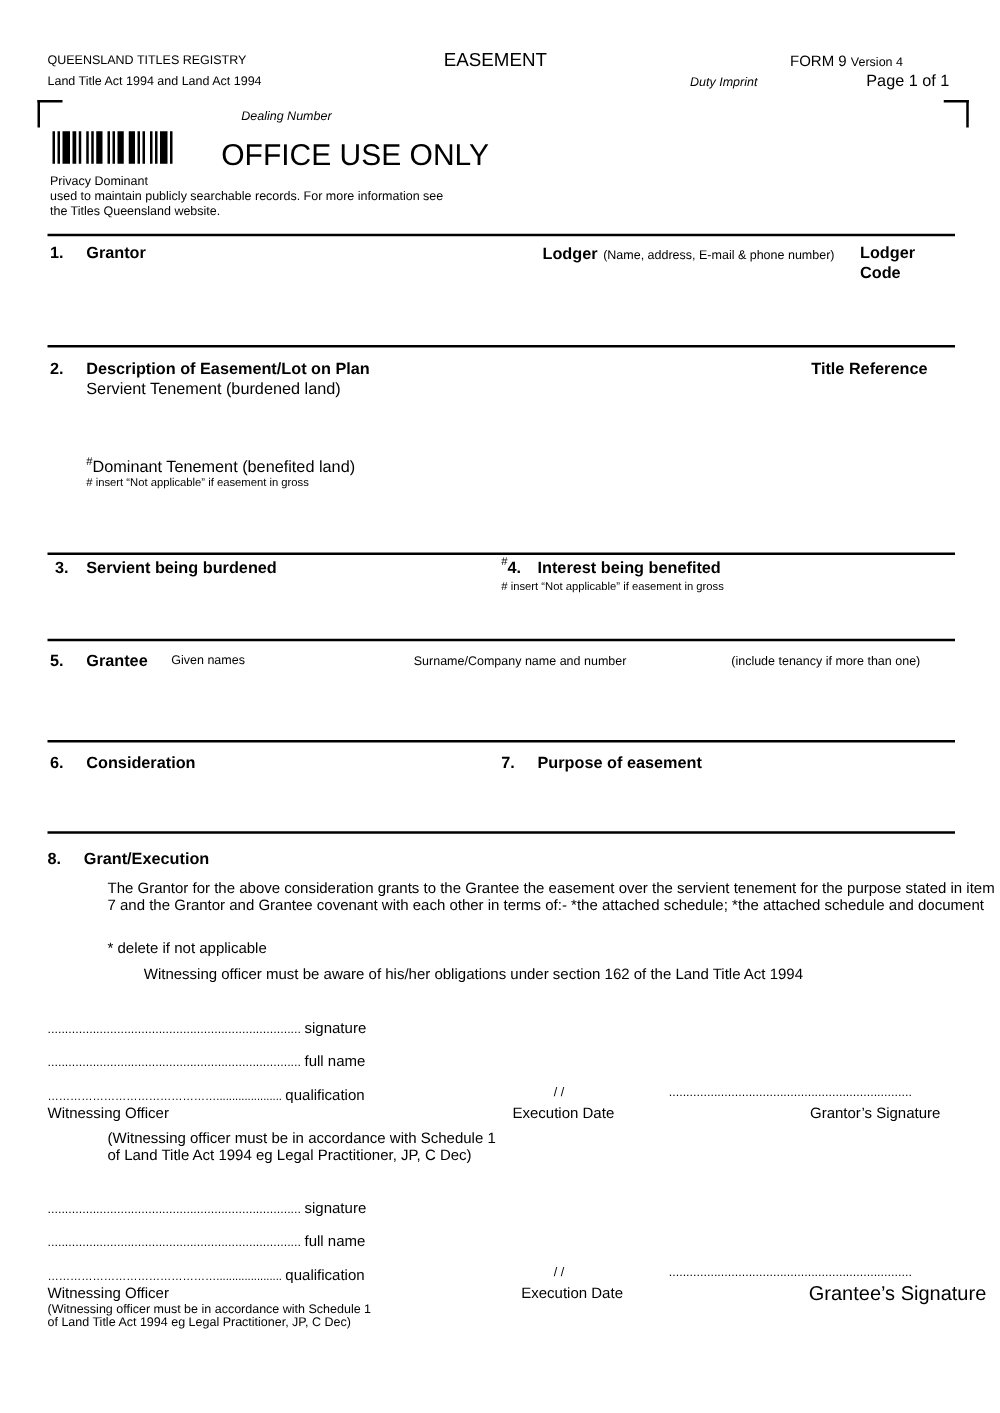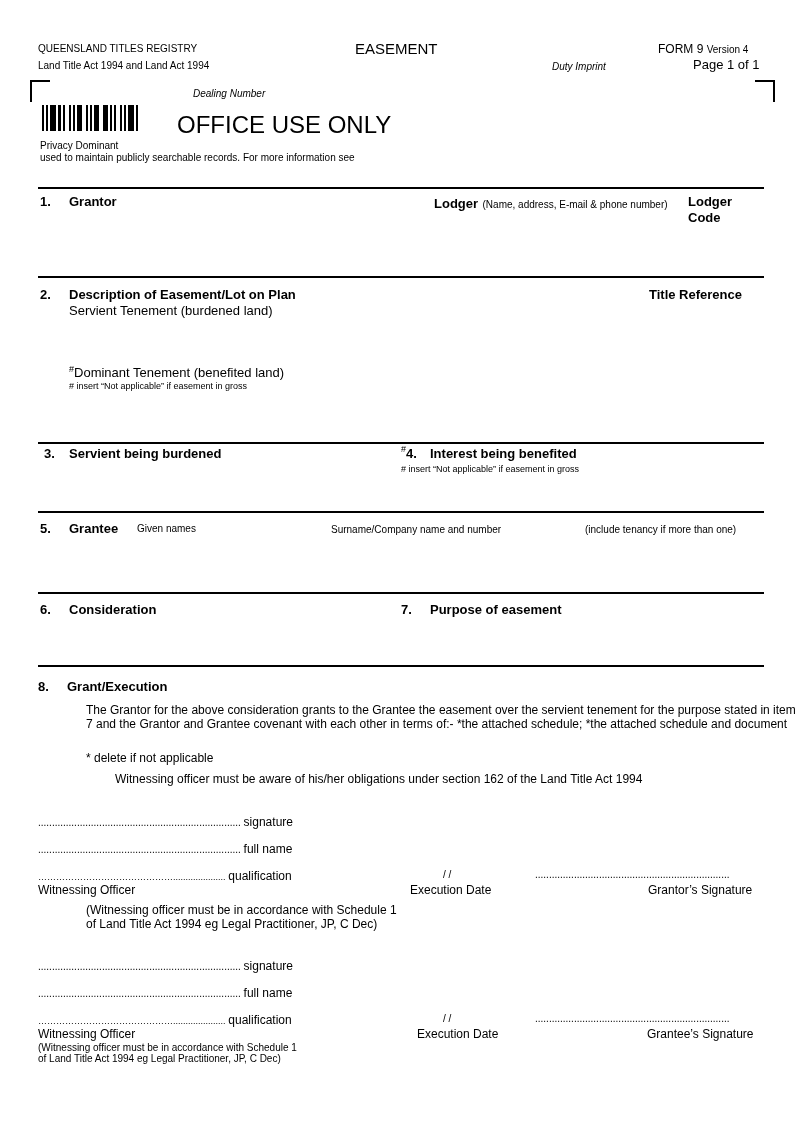--- a/index.html
+++ b/index.html
@@ -18,21 +18,21 @@
     .barcode span { display: block; background: #000; height: 100%; }
     .body-text { font-size: 12px; line-height: 14px; margin-left: 48px; }
     .dots { letter-spacing: 0; }
   </style>
 </head>
 <body>
 
 <div class="abs small" style="left:38px; top:43px;">QUEENSLAND TITLES REGISTRY</div>
 <div class="abs small" style="left:38px; top:60px;">Land Title Act 1994 and Land Act 1994</div>
 <div class="abs b" style="left:355px; top:40px; font-size:15px;">EASEMENT</div>
-<div class="abs" style="left:658px; top:42px; font-size:12px;text-align:center;">
+<div class="abs" style="left:632px; top:42px; font-size:12px;text-align:center;">
   <span class="b">FORM 9</span>
   <span class="small">Version 4</span>
 </div>
 <div class="abs small i" style="left:552px; top:61px;">Duty Imprint</div>
 <div class="abs" style="left:693px; top:57px; font-size:13px;">Page 1 of 1</div>
 
 <div class="corner-tl"></div>
 <div class="corner-tr"></div>
 
 <div class="abs small i" style="left:193px; top:88px;">Dealing Number</div>
@@ -55,20 +55,21 @@
     <span style="width:2px;margin-right:2px"></span>
     <span style="width:2px;margin-right:2px"></span>
     <span style="width:6px;margin-right:2px"></span>
     <span style="width:2px"></span>
 </div>
 <div class="abs" style="left:177px; top:111px; font-size:24px;">OFFICE USE ONLY</div>
 
 <div class="abs b small" style="left:40px; top:140px;">Privacy Dominant</div>
 <div class="abs small" style="left:40px; top:152px; line-height:12px;">
   <div>used to maintain publicly searchable records. For more information see</div>
+  <div>the Titles Queensland website.</div>
 </div>
 
 <div class="rule" style="top:187px;"></div>
 
 <div class="abs hdr" style="left:40px; top:194px;">1.</div>
 <div class="abs hdr" style="left:69px; top:194px;">Grantor</div>
 <div class="abs" style="left:412px; top:194px;margin-left:22px;">
   <span class="hdr">Lodger</span>
   <span class="small">(Name, address, E-mail &amp; phone number)</span>
 </div>
@@ -154,13 +155,13 @@
 <div class="abs small" style="left:38px; top:986px;"><span class="dots">.........................................................................</span> <span style="font-size:12px">full name</span></div>
 <div class="abs small" style="left:38px; top:1013px;"><span class="dots" style="font-size:9px">……………………………………….....................</span> <span style="font-size:12px">qualification</span></div>
 <div class="abs b" style="left:38px; top:1027px; font-size:12px;">Witnessing Officer</div>
 <div class="abs small" style="left:38px; top:1042px; line-height:11px;">
   <div>(Witnessing officer must be in accordance with Schedule 1</div>
   <div>of Land Title Act 1994 eg Legal Practitioner, JP, C Dec)</div>
 </div>
 <div class="abs small" style="left:443px; top:1013px;">/      /</div>
 <div class="abs b" style="left:417px; top:1027px; font-size:12px;">Execution Date</div>
 <div class="abs small" style="left:535px; top:1013px;">......................................................................</div>
-<div class="abs b" style="left:647px; top:1027px; font-size:12px;">Grantee’s Signature</div>
+<div class="abs b" style="left:647px; top:1027px; font-size:16px;">Grantee’s Signature</div>
 
 </body></html>

